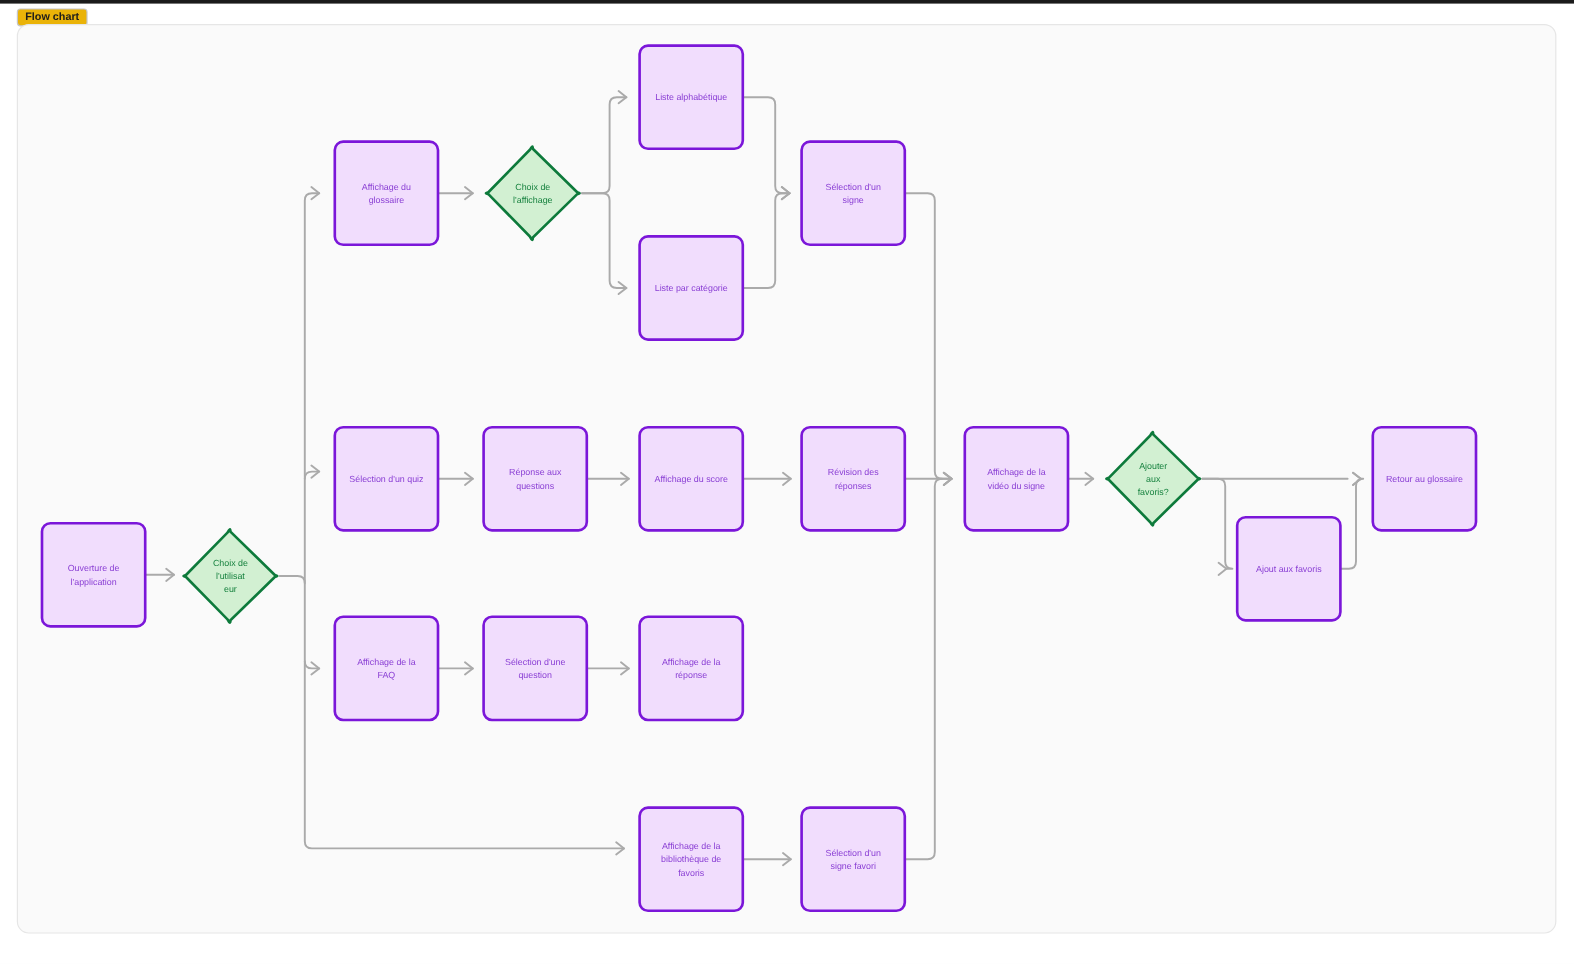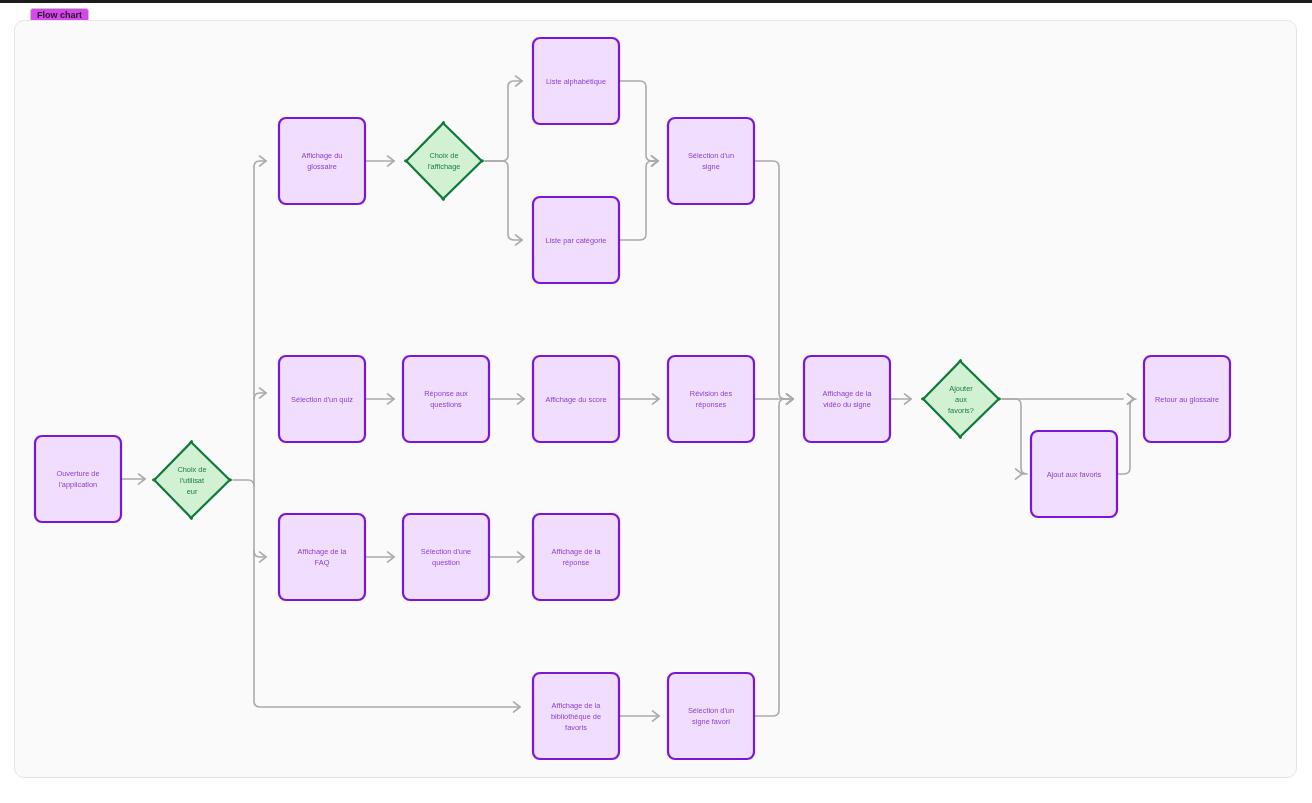--- a/index.html
+++ b/index.html
@@ -24,27 +24,26 @@
   #tab-bar {
     position: absolute;
     left: 14px; top: 4px;
     height: 15px;
   }
   #flow-tab {
     display: inline-block;
     font-size: 9px;
     line-height: 13px;
     color: #1c1c1c;
-    background: #d946ef;
+    background: #eab308;
     border: 1px solid #c6c6c6;
     border-radius: 3px;
     padding: 0px 6px;
     white-space: nowrap;
     font-weight: 700;
-    margin-left: 16px;
   }
   #canvas {
     position: absolute;
     left: 14px;
     top: 20px;
     width: 1283px;
     height: 758px;
     background: #fafafa;
     border: 1px solid #e6e6e6;
     border-radius: 10px;

